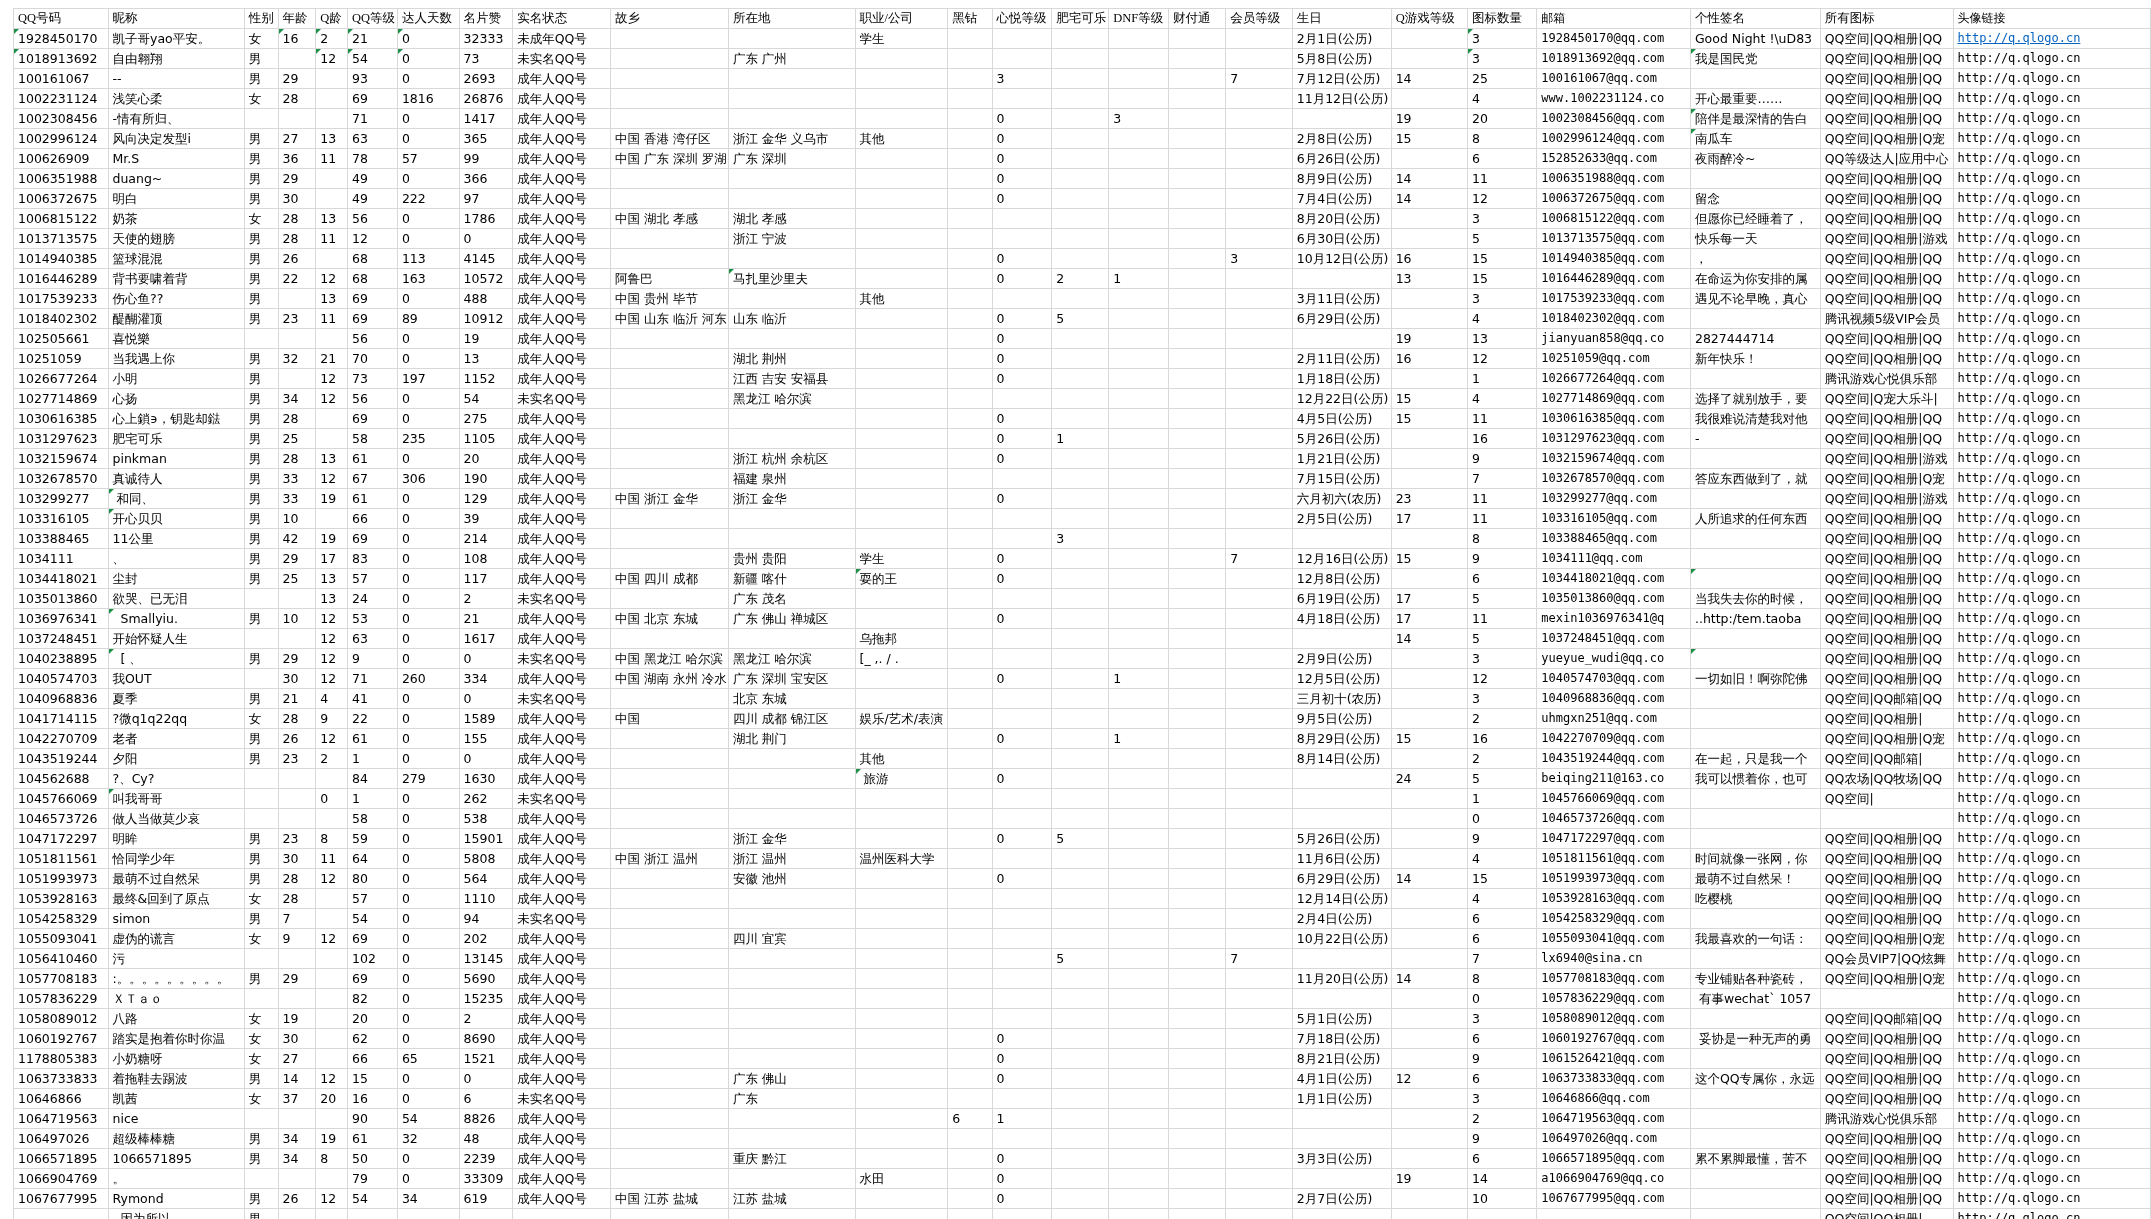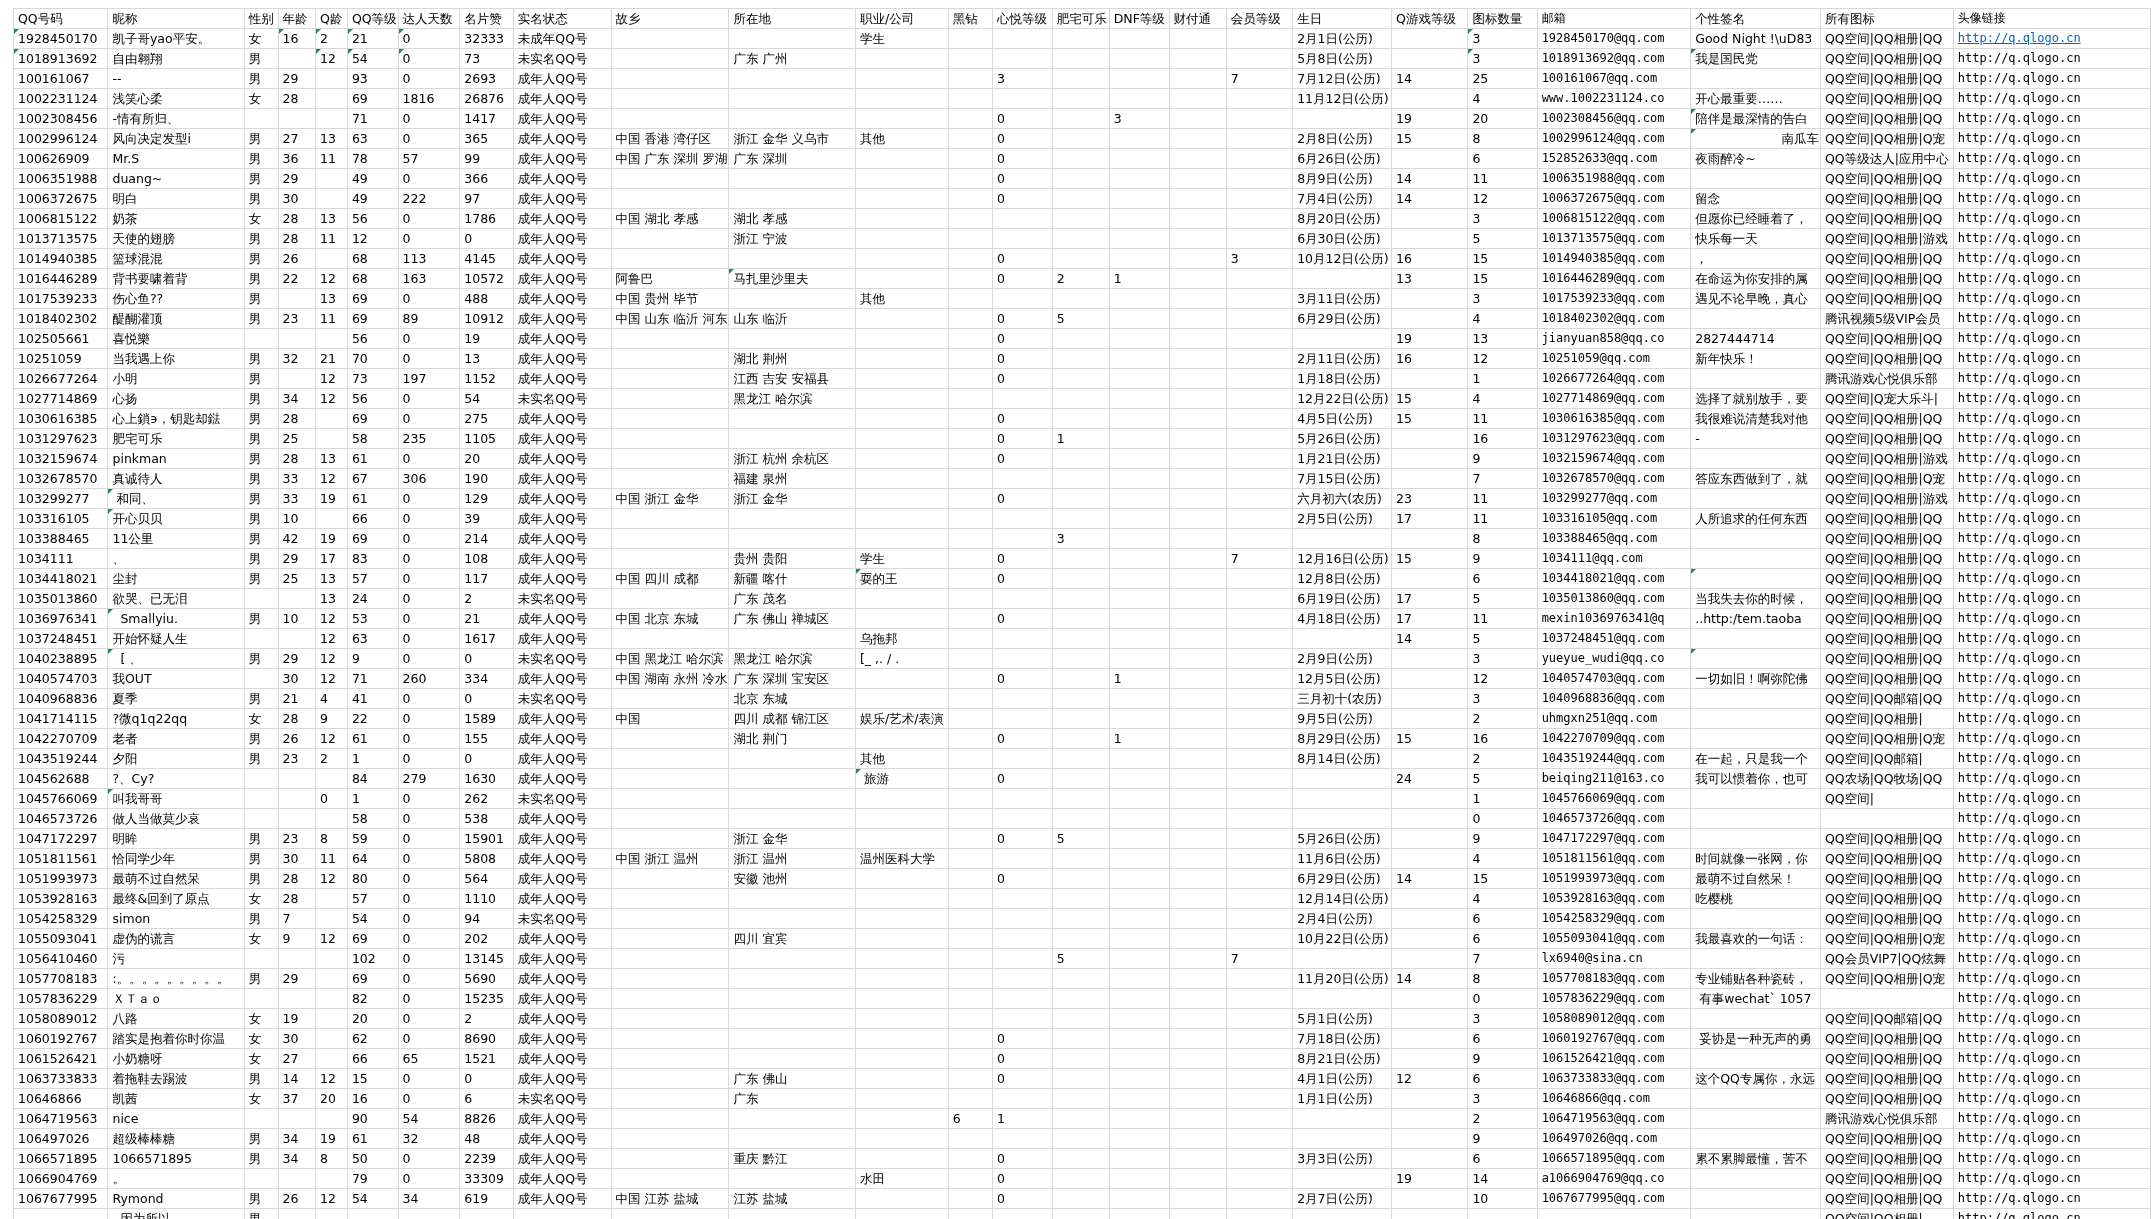--- a/index.html
+++ b/index.html
@@ -2,24 +2,24 @@
 <html><head>
 <meta charset="utf-8">
 <style>
   html,body{margin:0;padding:0;background:#ffffff;width:2151px;height:1219px;overflow:hidden;
     font-family:"DejaVu Sans","Liberation Sans",sans-serif;font-size:12px;color:#000;}
   #sheet-wrap{position:absolute;top:8px;left:13px;}
   table{border-collapse:collapse;table-layout:fixed;}
   th,td{border:1px solid #d8d8d8;height:19px;line-height:19px;padding:0 1px 0 4px;
     white-space:pre;overflow:hidden;text-align:left;font-weight:normal;position:relative;
     font-size:12.5px;vertical-align:middle;}
-  th{background:#ffffff;}
+  th{background:#ffffff;font-family:Liberation Serif, serif;}
   td.mono,th.mono{font-family:"DejaVu Sans Mono","Liberation Mono",monospace;font-size:12px;}
   td.link{color:#0563c1;text-decoration:underline;}
-  td.right{text-align:right;}
+  td.right{text-align:left;}
   .gm{position:absolute;top:0;left:0;width:0;height:0;
     border-top:5px solid #1f9048;border-right:5px solid transparent;}
 </style>
 </head>
 <body>
 
 <div id="sheet-wrap">
   <table>
     <colgroup>
         <col style="width: 95px;">
@@ -1449,21 +1449,21 @@
           <td></td>
           <td>7月18日(公历)</td>
           <td></td>
           <td>6</td>
           <td class="mono">1060192767@qq.com</td>
           <td> 妥协是一种无声的勇</td>
           <td>QQ空间|QQ相册|QQ</td>
           <td class="mono">http://q.qlogo.cn</td>
         </tr>
         <tr>
-          <td>1061526421</td>
+          <td>1178805383</td>
           <td>小奶糖呀</td>
           <td>女</td>
           <td>27</td>
           <td></td>
           <td>66</td>
           <td>65</td>
           <td>1521</td>
           <td>成年人QQ号</td>
           <td></td>
           <td></td>

